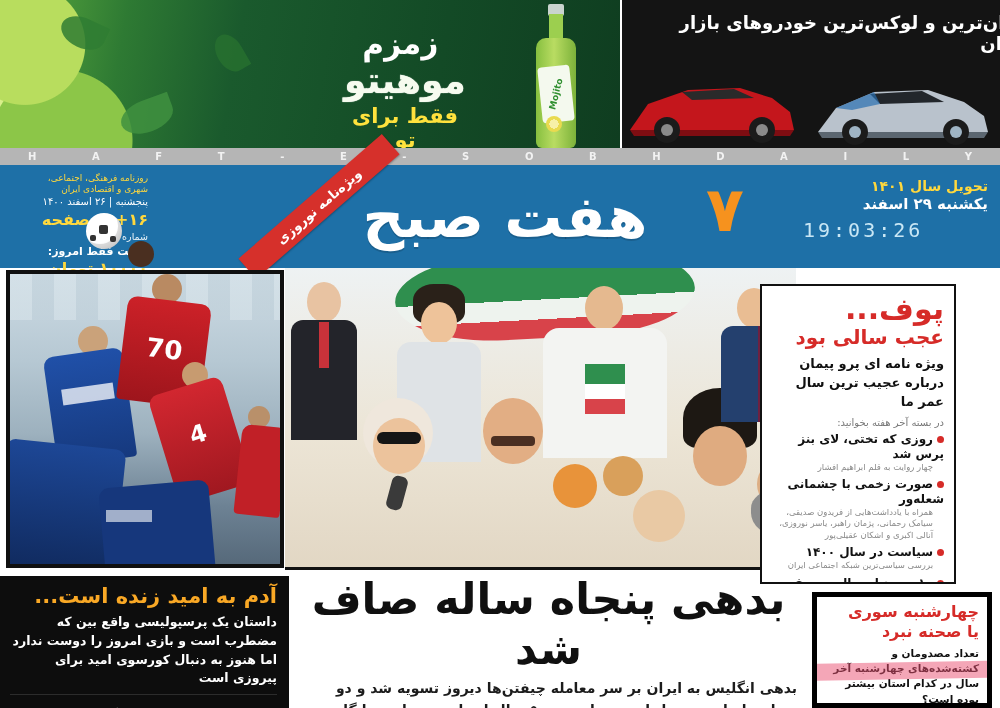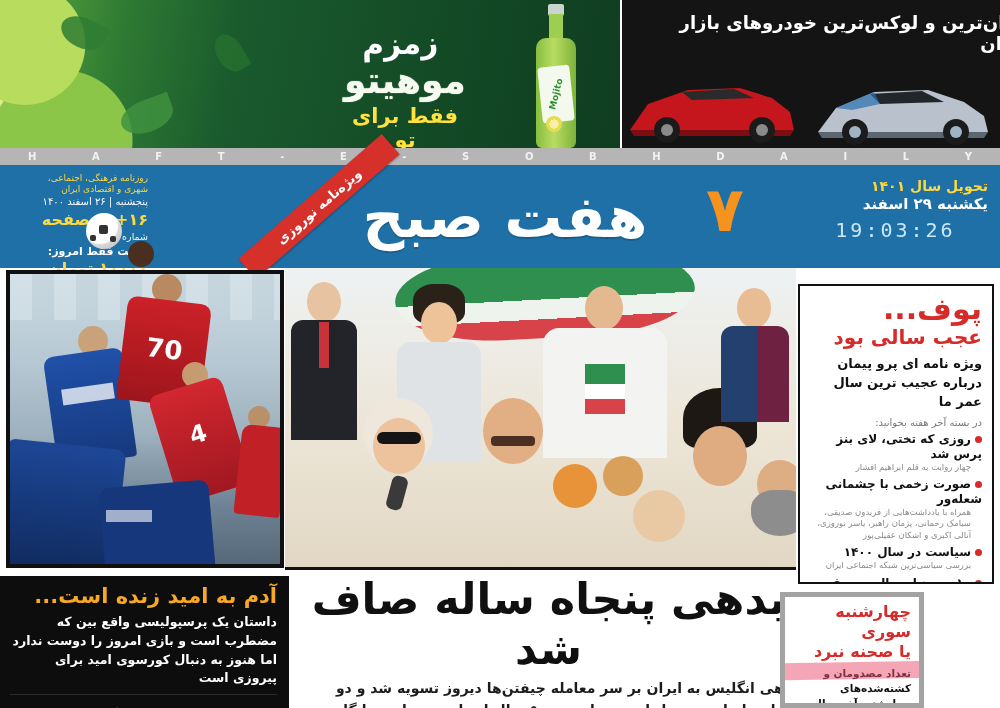--- a/index.html
+++ b/index.html
@@ -66,21 +66,21 @@
     box-shadow:0 1px 2px rgba(0,0,0,.3); }
   .ribbon span { color:#fff; font-size:13px; font-weight:bold; direction:rtl; }
   .logo { position:absolute; left:305px; top:2px; width:400px; height:100px; text-align:center;
     color:#ffffff; font-size:58px; font-weight:bold; direction:rtl; line-height:100px;
     text-shadow:0 2px 0 rgba(0,0,0,.15); }
   .logo-seven { position:absolute; left:706px; top:8px; color:#f6921e; font-size:62px; font-weight:bold; }
   .mast-right { position:absolute; right:12px; top:12px; width:185px; direction:rtl; text-align:right; line-height:1.3; }
   .mr-nowruz { color:#ffd83d; font-size:14px; font-weight:bold; }
   .mr-date { color:#ffffff; font-size:15px; font-weight:bold; }
   .mr-clock { color:#c9e7f5; font-family:"DejaVu Sans Mono", monospace; font-size:20px;
-    letter-spacing:3px; margin-top:2px; direction:ltr; text-align:center; }
+    letter-spacing:3px; margin-top:2px; direction:ltr; text-align:left; }
   
   .photo-left { position:absolute; left:6px; top:270px; width:278px; height:298px;
     border:4px solid #101010; overflow:hidden;
     background:linear-gradient(180deg,#cddbe4 0%,#b6c8d3 30%,#9db1be 55%,#6d8294 80%,#56697a 100%); }
   .pl-figure { position:absolute; border-radius:10px 10px 4px 4px; }
   .pl-head { position:absolute; border-radius:50%; background:#caa27a; }
   .pl-num { position:absolute; color:#fff; font-weight:bold; text-align:center; width:100%; }
   
   .story-dark { position:absolute; left:0; top:576px; width:289px; height:132px; background:#0d0d0d;
     padding:8px 12px 6px 10px; direction:rtl; overflow:hidden; }
@@ -96,33 +96,33 @@
     background:linear-gradient(180deg,#eef2f3 0%,#ece5d6 55%,#e2d7c4 100%); }
   .fig { position:absolute; }
   .round { border-radius:50%; }
   
   .story-main { position:absolute; left:292px; top:572px; width:513px; height:136px; background:#fff;
     direction:rtl; text-align:center; overflow:hidden; }
   .sm-headline { color:#101010; font-size:43px; font-weight:bold; letter-spacing:-1px; margin-top:2px;text-align:center; }
   .sm-sub { color:#1c1c1c; font-size:14px; font-weight:bold; line-height:1.55; text-align:right;
     padding:4px 8px 0 14px; }
   
-  .story-right { position:absolute; left:798px; top:284px; width:196px; height:300px; background:#fff;
+  .story-right { position:absolute; left:760px; top:284px; width:196px; height:300px; background:#fff;
     border:2px solid #111; padding:8px 10px 4px 12px; direction:rtl; overflow:hidden; }
   .sr-h1 { color:#d62b28; font-size:30px; font-weight:bold; line-height:1; }
   .sr-h2 { color:#d62b28; font-size:20px; font-weight:bold; line-height:1.15; margin-top:2px; }
   .sr-lede { color:#111; font-size:13px; font-weight:bold; line-height:1.45; margin-top:6px; }
   .sr-kicker { color:#777; font-size:10px; margin-top:5px; }
   .sr-item { margin-top:4px; }
   .sr-title { color:#111; font-size:12px; font-weight:bold; line-height:1.25; }
   .sr-dot { display:inline-block; width:7px; height:7px; border-radius:50%; background:#d62b28; margin-left:4px; }
   .sr-sub { color:#8a8a8a; font-size:8.5px; line-height:1.35; margin-right:11px; }
   
-  .box-yellow { position:absolute; left:780px; top:592px; width:144px; height:116px; background:#fff;
-    border:5px solid #a3a3a3; padding:5px 8px; direction:rtl; overflow:hidden; }
+  .box-yellow { position:absolute; left:812px; top:592px; width:180px; height:116px; background:#fff;
+    border:5px solid #000000; padding:5px 8px; direction:rtl; overflow:hidden; }
   .yb-h { color:#d62b28; font-size:16px; font-weight:bold; line-height:1.25; }
   .yb-body { color:#111; font-size:10.5px; font-weight:bold; line-height:1.45; margin-top:4px; }
   .yb-watermark { position:absolute; left:-8px; bottom:24px; width:120%; height:17px;
     background:rgba(233,78,112,.5); transform:rotate(-1deg); }
 </style>
 </head>
 <body>
 
 <div class="page">
 

